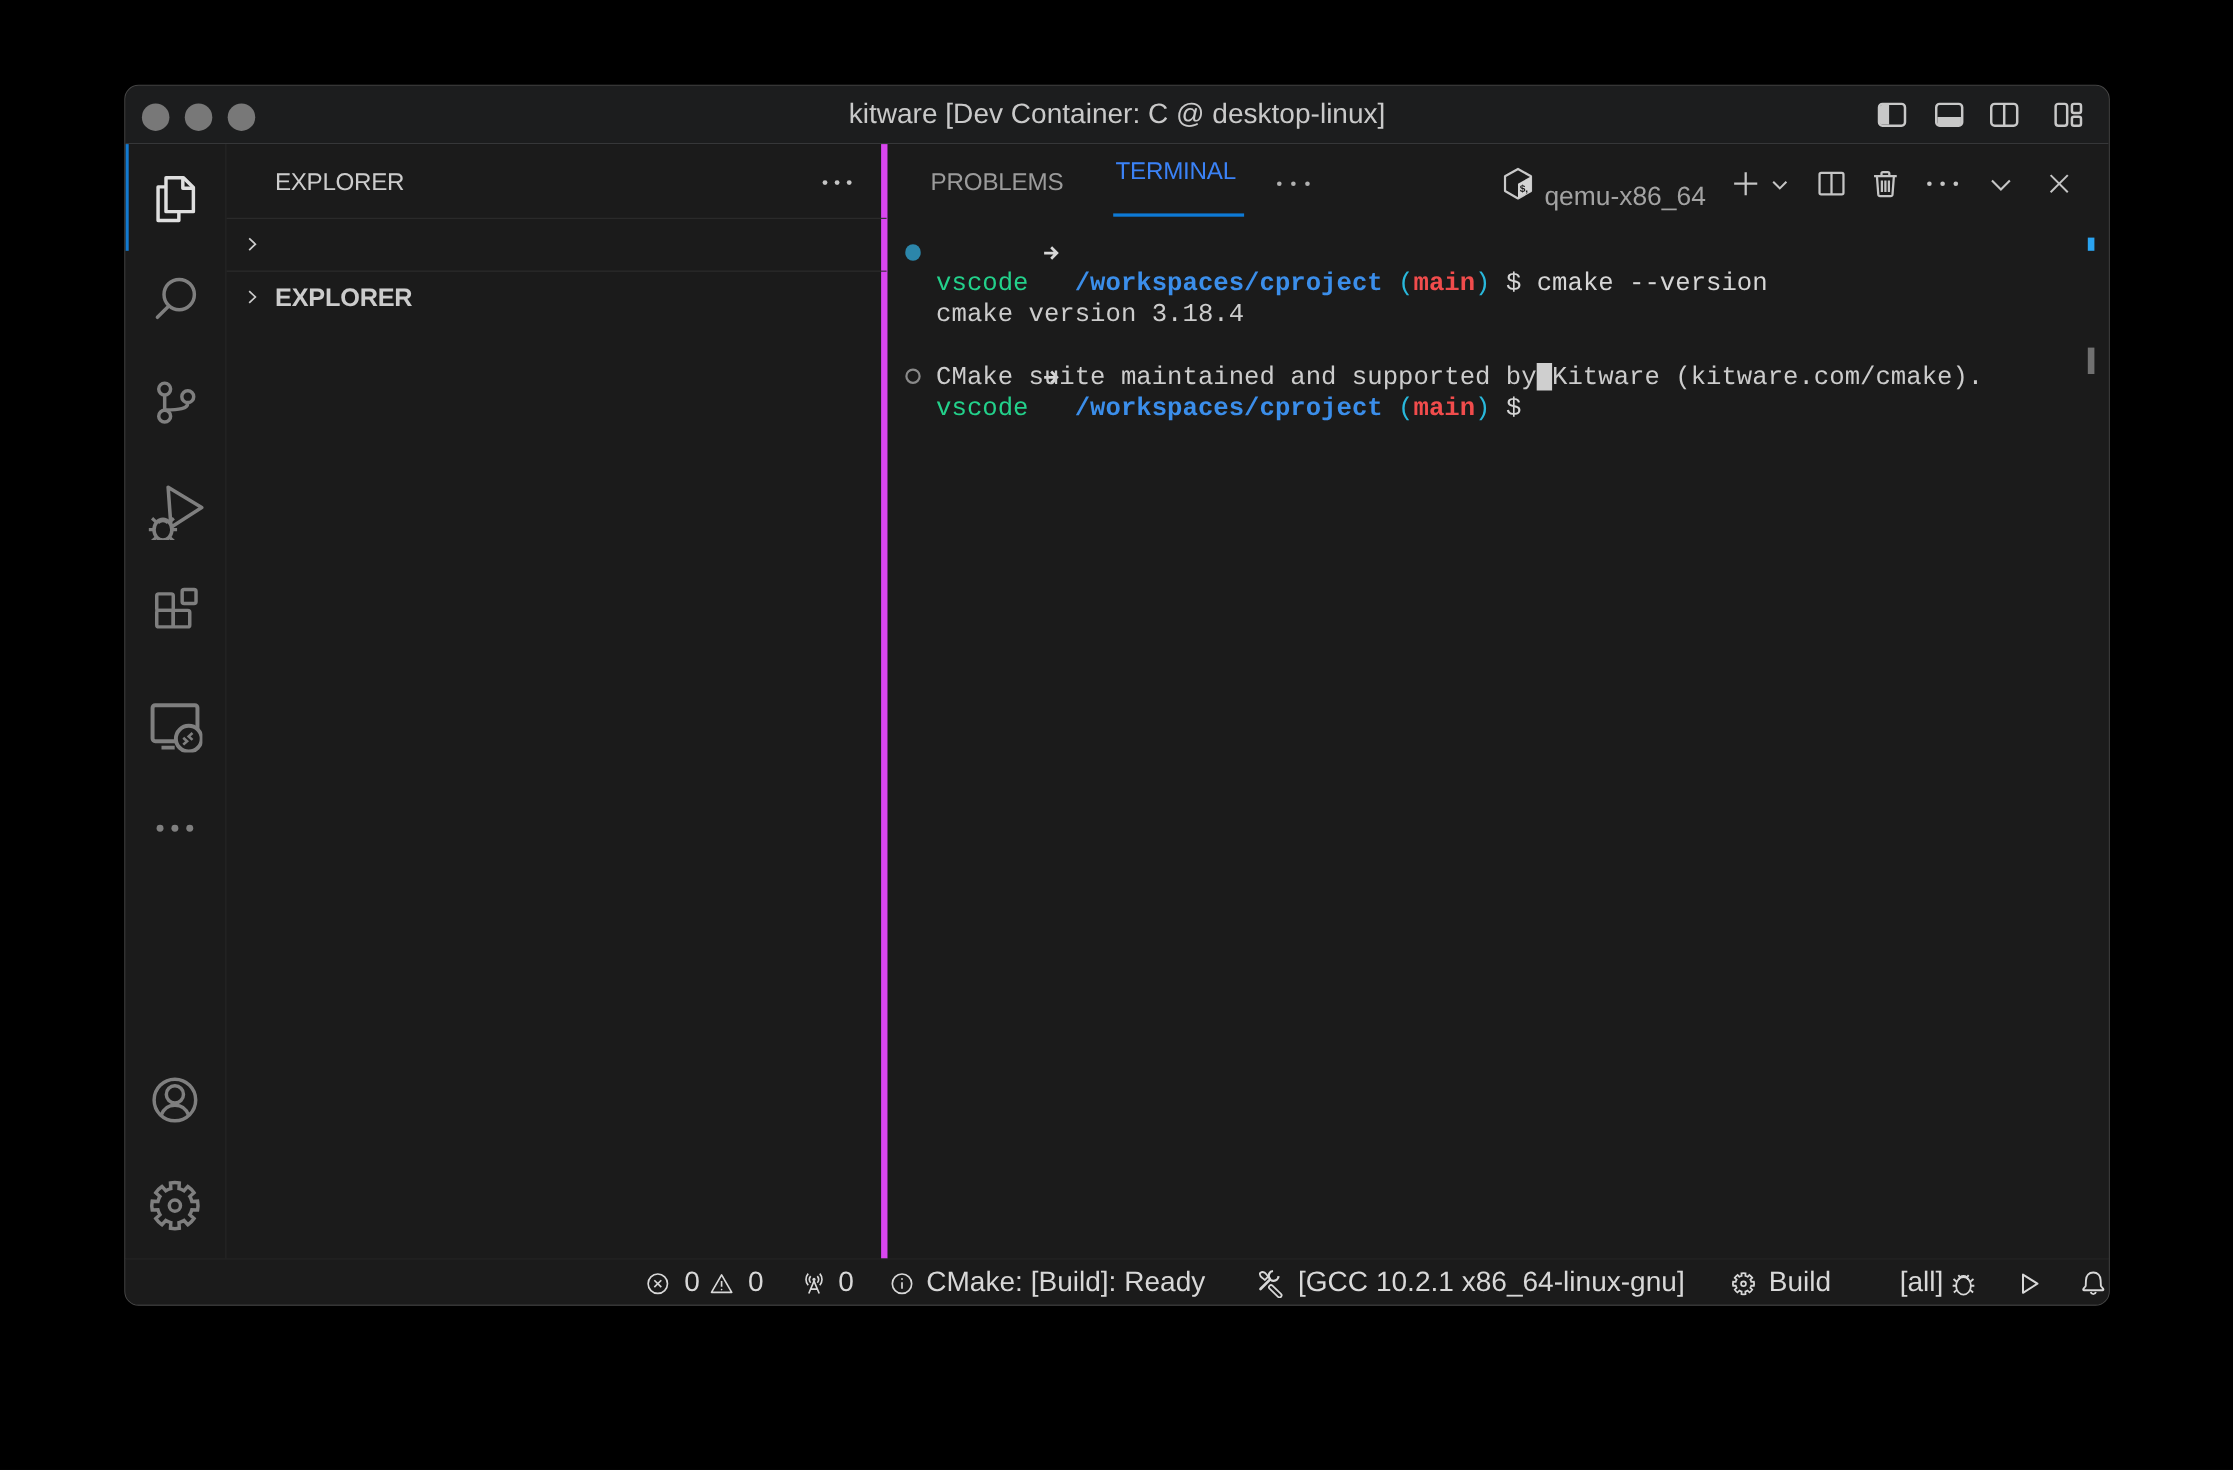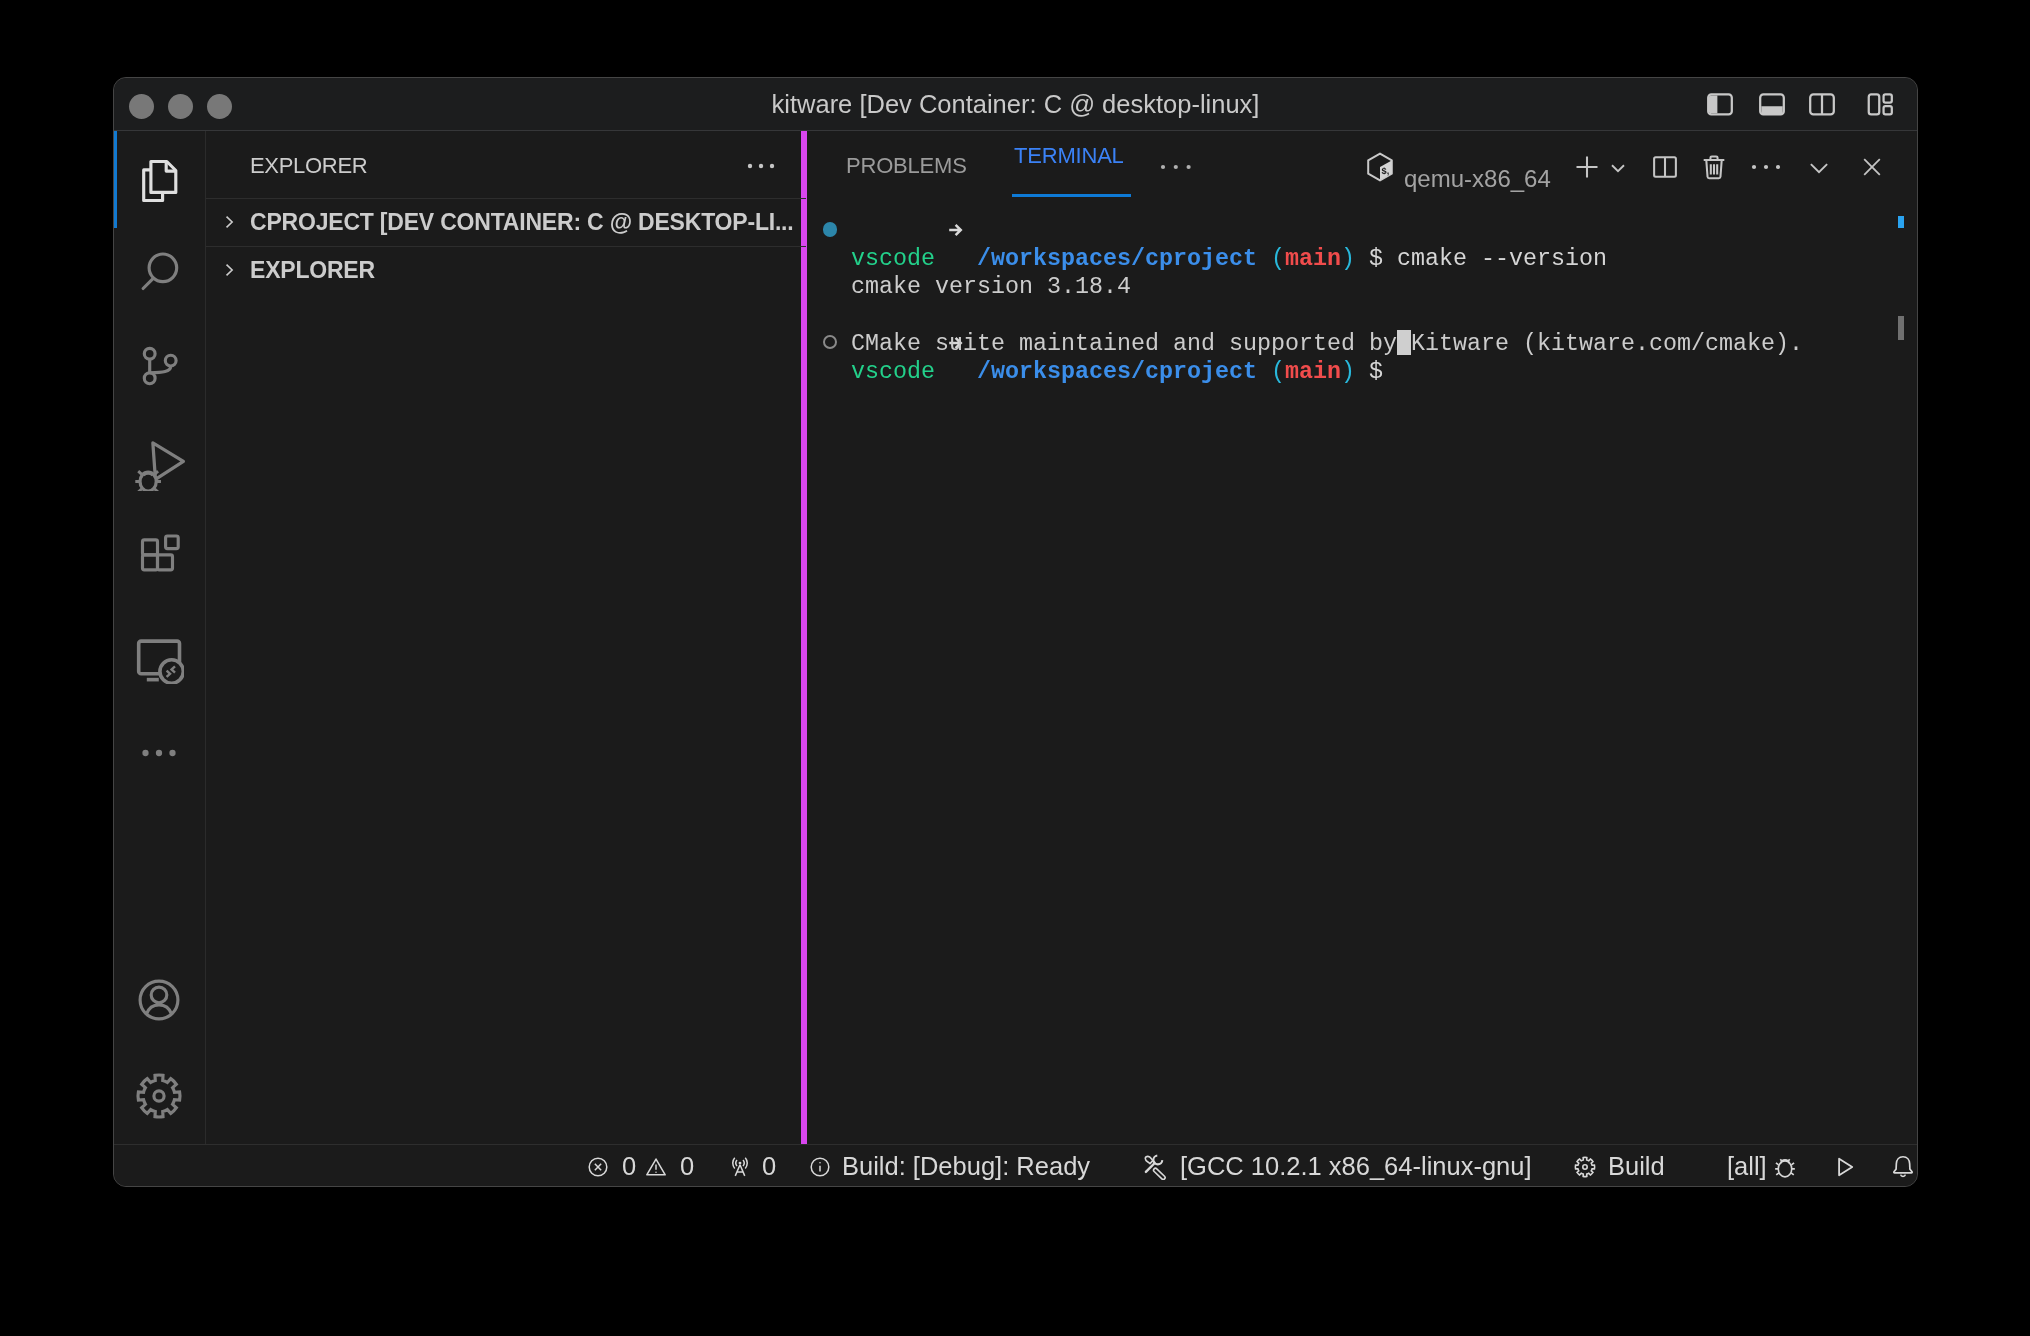--- a/index.html
+++ b/index.html
@@ -113,21 +113,20 @@
     <div class="abs" style="left:44px;top:22px;font-size:22px;line-height:26px;color:#cccccc;letter-spacing:-0.3px;">EXPLORER</div>
     <svg class="abs" style="left:537px;top:29px" width="44" height="12" viewBox="0 0 44 12" fill="#c5c5c5">
         <circle cx="7" cy="6" r="2.2"></circle>
         <circle cx="18" cy="6" r="2.2"></circle>
         <circle cx="29" cy="6" r="2.2"></circle>
       </svg>
     <div class="abs" style="left:0;top:67px;width:600px;height:49px;border-top:1px solid #2d2d2d;border-bottom:1px solid #2d2d2d;"></div>
     <svg class="abs" style="left:14px;top:82px" width="18" height="18" viewBox="0 0 16 16" fill="none" stroke="#cccccc" stroke-width="1.4">
         <path d="M5.8 3.2 L10.8 8 L5.8 12.8"></path>
       </svg>
-    <div class="abs" style="left:44px;top:78px;font-size:23px;line-height:26px;font-weight:bold;color:#cccccc;letter-spacing:-0.2px;white-space:nowrap;">CPROJECT [DEV CONTAINER: C @ DESKTOP-LI...</div>
     <svg class="abs" style="left:14px;top:130px" width="18" height="18" viewBox="0 0 16 16" fill="none" stroke="#cccccc" stroke-width="1.4">
         <path d="M5.8 3.2 L10.8 8 L5.8 12.8"></path>
       </svg>
     <div class="abs" style="left:44px;top:126px;font-size:23px;line-height:26px;font-weight:bold;color:#cccccc;letter-spacing:-0.2px;">EXPLORER</div>
   </div>
   <div class="panel">
     <div class="abs" style="left:39px;top:22px;font-size:22px;line-height:26px;color:#9b9b9b;letter-spacing:-0.2px;">PROBLEMS</div>
     <div class="abs" style="left:207px;top:12px;font-size:22px;line-height:26px;color:#3b82f6;letter-spacing:-0.2px;">TERMINAL</div>
     <div class="abs" style="left:205px;top:63px;width:119px;height:3px;background:#0e7ad6;"></div>
     <svg class="abs" style="left:349px;top:30px" width="40" height="12" viewBox="0 0 40 12" fill="#b0b0b0">
@@ -207,21 +206,21 @@
         <path d="M5.9 3.2 a3.3 3.3 0 0 0 0 4.2 M10.1 3.2 a3.3 3.3 0 0 1 0 4.2"></path>
         <path d="M4.35 1.6 a5.6 5.6 0 0 0 0 7.4 M11.65 1.6 a5.6 5.6 0 0 1 0 7.4"></path>
         <path d="M8 6.4 L4.7 14.2 M8 6.4 L11.3 14.2 M5.9 11.4 H10.1"></path>
       </svg>
     <div class="sbt" style="left:648px;">0</div>
     <svg class="si" style="left:706px;top:21.5px" width="22" height="22" viewBox="0 0 16 16" fill="none" stroke="#d8d8d8" stroke-width="1.1">
         <circle cx="8" cy="8" r="6.4"></circle>
         <circle cx="8" cy="4.9" r="0.6" fill="#d8d8d8" stroke="none"></circle>
         <line x1="8" y1="7" x2="8" y2="11.3"></line>
       </svg>
-    <div class="sbt" style="left:728px;">Build: [Debug]: Ready</div>
+    <div class="sbt" style="left:728px;">CMake: [Build]: Ready</div>
     <svg class="si" style="left:1041px;top:21.5px" width="26" height="26" viewBox="0 0 16 16" fill="none" stroke="#d8d8d8">
         <path d="M12.5 3.8 A2.75 2.75 0 1 1 9.4 0.9" stroke-width="1.25"></path>
         <path d="M7.7 5.7 L2.4 11.0" stroke-width="1.5" stroke-linecap="round"></path>
         <path d="M2.2 2.0 C3.5 1.1 4.8 1.5 5.8 2.9 L6.7 4.1 L4.9 5.9 L3.6 4.9 C2.3 4.0 1.8 2.9 2.2 2.0 z" stroke-width="1.0" stroke-linejoin="round"></path>
         <path d="M6.7 4.1 L8.1 5.5" stroke-width="1.0"></path>
         <g transform="rotate(44 10.7 12.2)">
           <rect x="6.25" y="11.1" width="8.9" height="2.3" rx="1.15" stroke-width="1.0"></rect>
         </g>
       </svg>
     <div class="sbt" style="left:1066px;">[GCC 10.2.1 x86_64-linux-gnu]</div>

